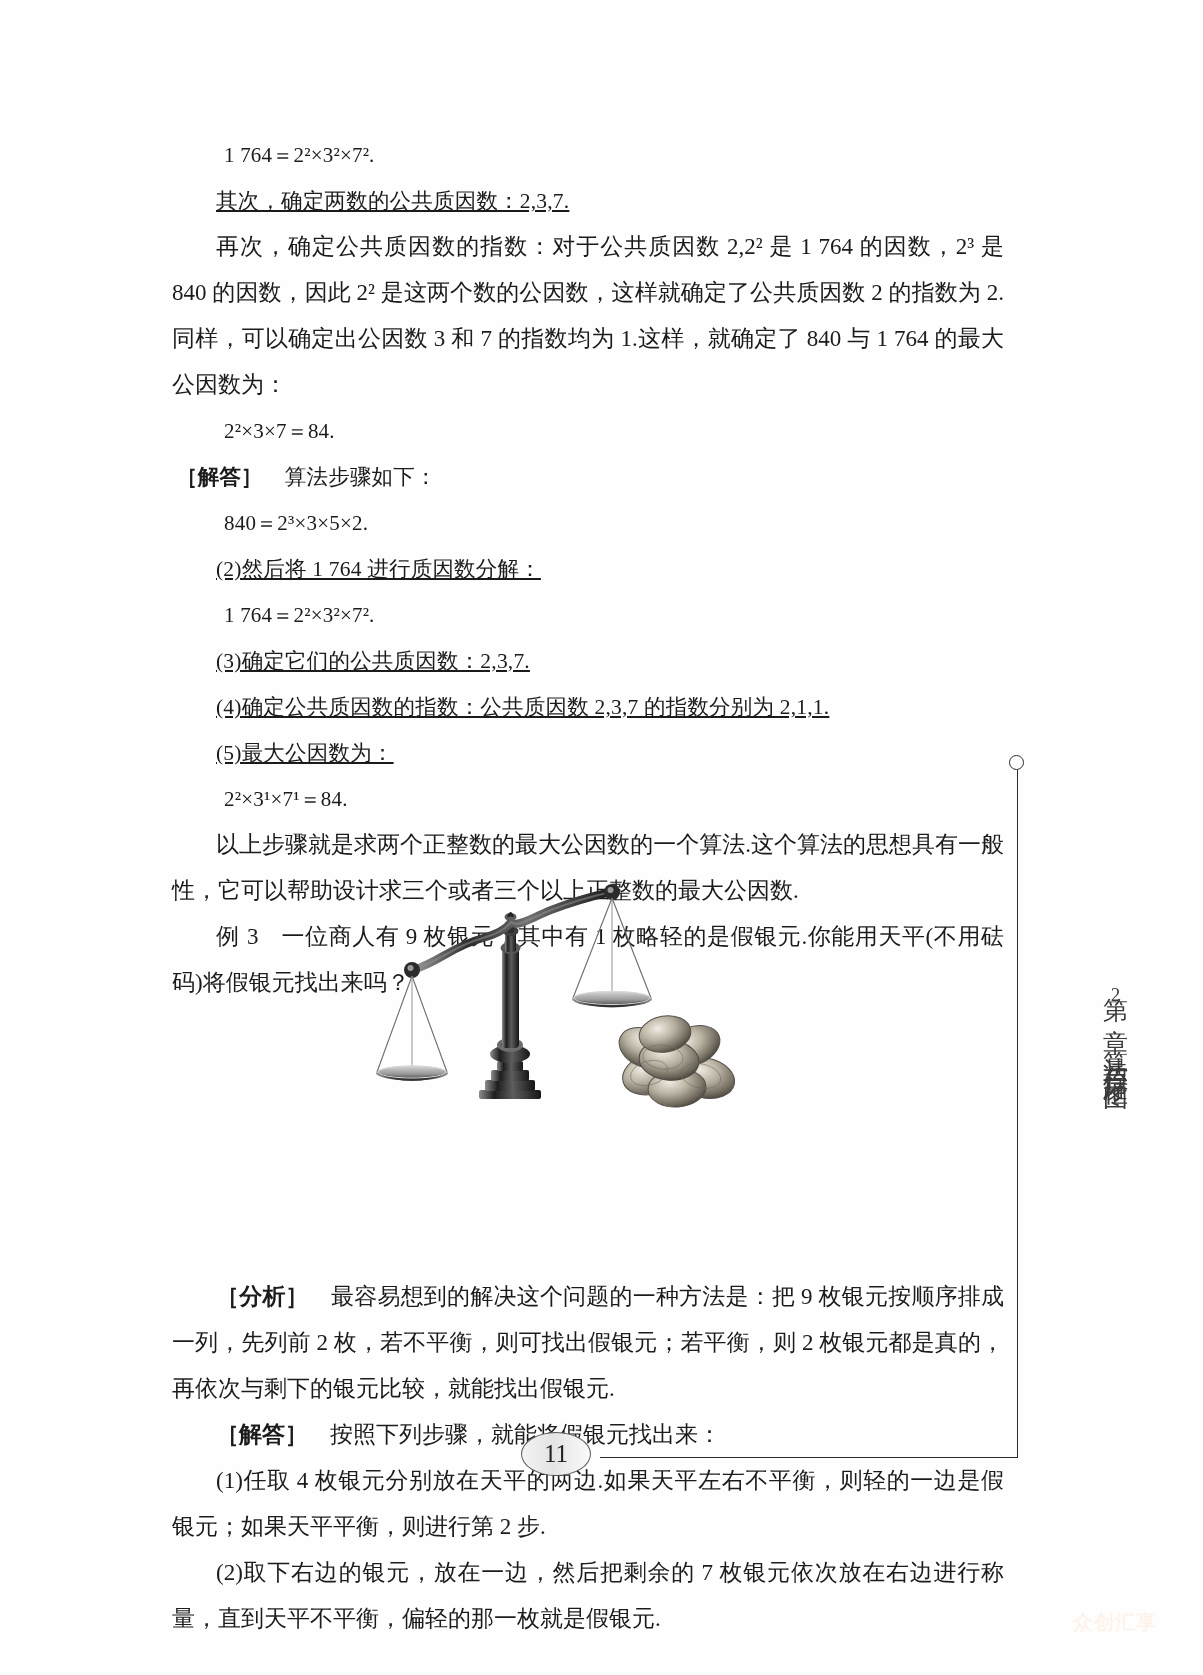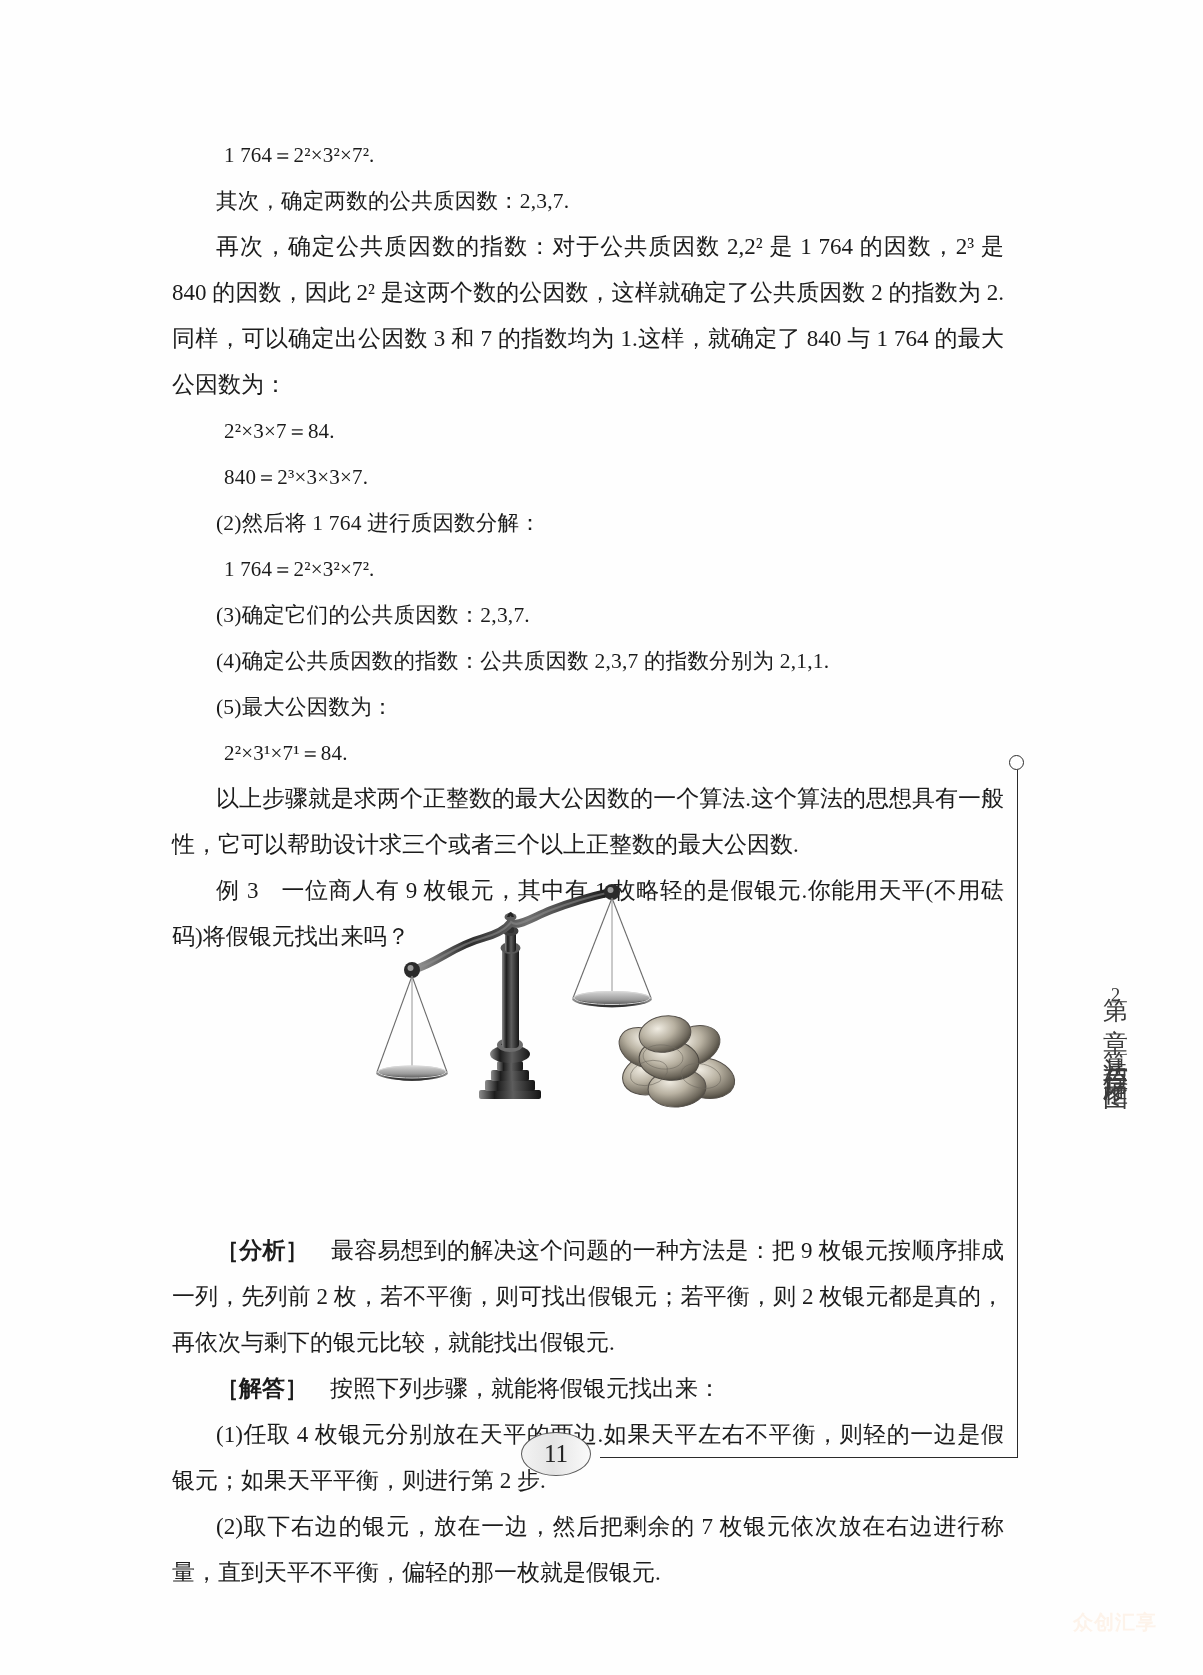--- a/index.html
+++ b/index.html
@@ -31,20 +31,21 @@
     letter-spacing: 0.2px;
     white-space: nowrap;
     font-family: "Liberation Serif", "DejaVu Serif", serif;
   }
   .math {
     margin-left: 52px;
     font-size: 21px;
   }
   .indent {
     text-indent: 44px;
+    text-decoration: underline;
   }
   .para {
     font-size: 23px;
     line-height: 46px;
     color: #1b1b1b;
     text-align: justify;
     text-justify: inter-ideograph;
     text-indent: 44px;
   }
   .tag {
@@ -156,22 +157,25 @@
   <div id="content">
 
     <div class="line math">1 764＝2²×3²×7².</div>
 
     <div class="line indent">其次，确定两数的公共质因数：2,3,7.</div>
 
     <div class="para">再次，确定公共质因数的指数：对于公共质因数 2,2² 是 1 764 的因数，2³ 是 840 的因数，因此 2² 是这两个数的公因数，这样就确定了公共质因数 2 的指数为 2.同样，可以确定出公因数 3 和 7 的指数均为 1.这样，就确定了 840 与 1 764 的最大公因数为：</div>
 
     <div class="line math">2²×3×7＝84.</div>
 
-
-    <div class="line math">840＝2³×3×3×7.</div>
+    <div class="line" style="margin-left:4px;">
+      <span class="tag">［解答］</span><span class="gapsm"></span><span>算法步骤如下：</span>
+    </div>
+
+    <div class="line math">840＝2³×3×5×2.</div>
 
     <div class="line indent">(2)然后将 1 764 进行质因数分解：</div>
     <div class="line math">1 764＝2²×3²×7².</div>
 
     <div class="line indent">(3)确定它们的公共质因数：2,3,7.</div>
 
     <div class="line indent">(4)确定公共质因数的指数：公共质因数 2,3,7 的指数分别为 2,1,1.</div>
 
     <div class="line indent">(5)最大公因数为：</div>
     <div class="line math">2²×3¹×7¹＝84.</div>

